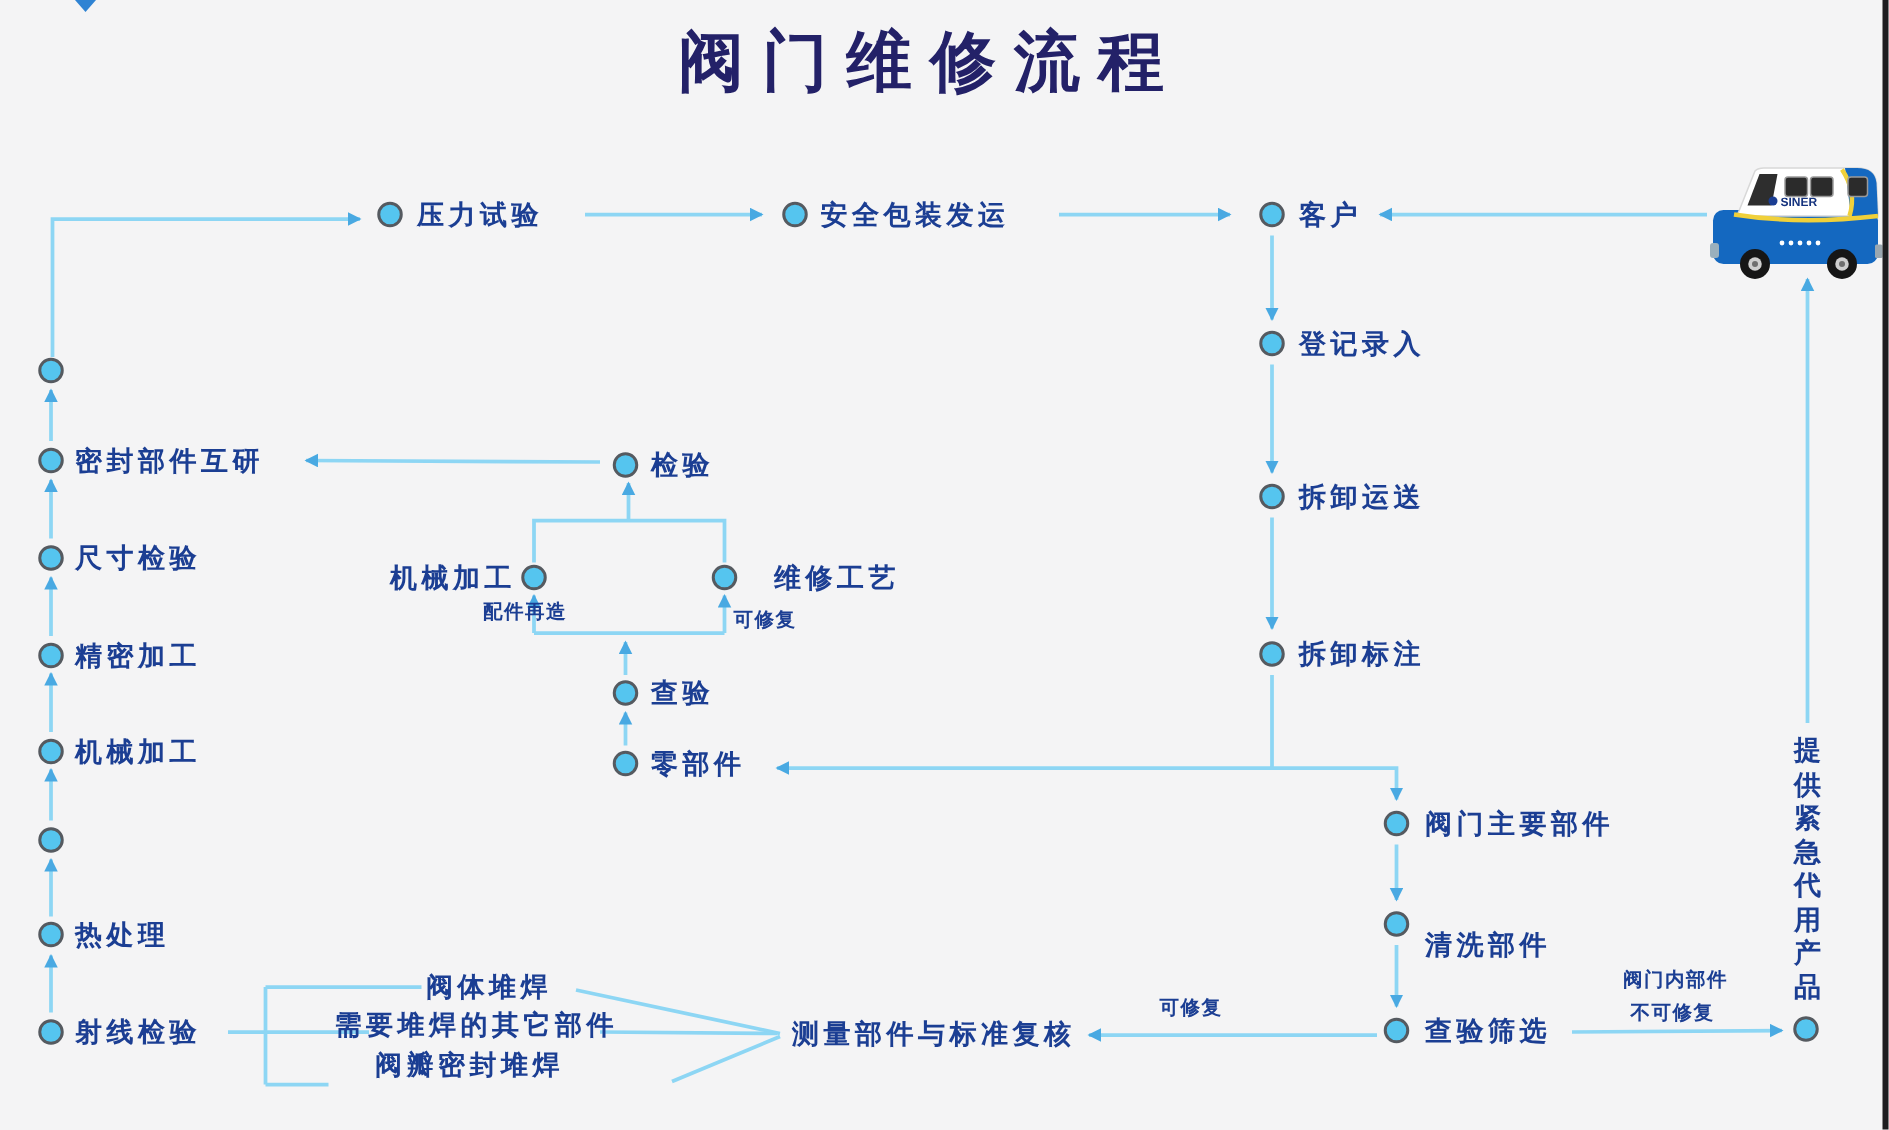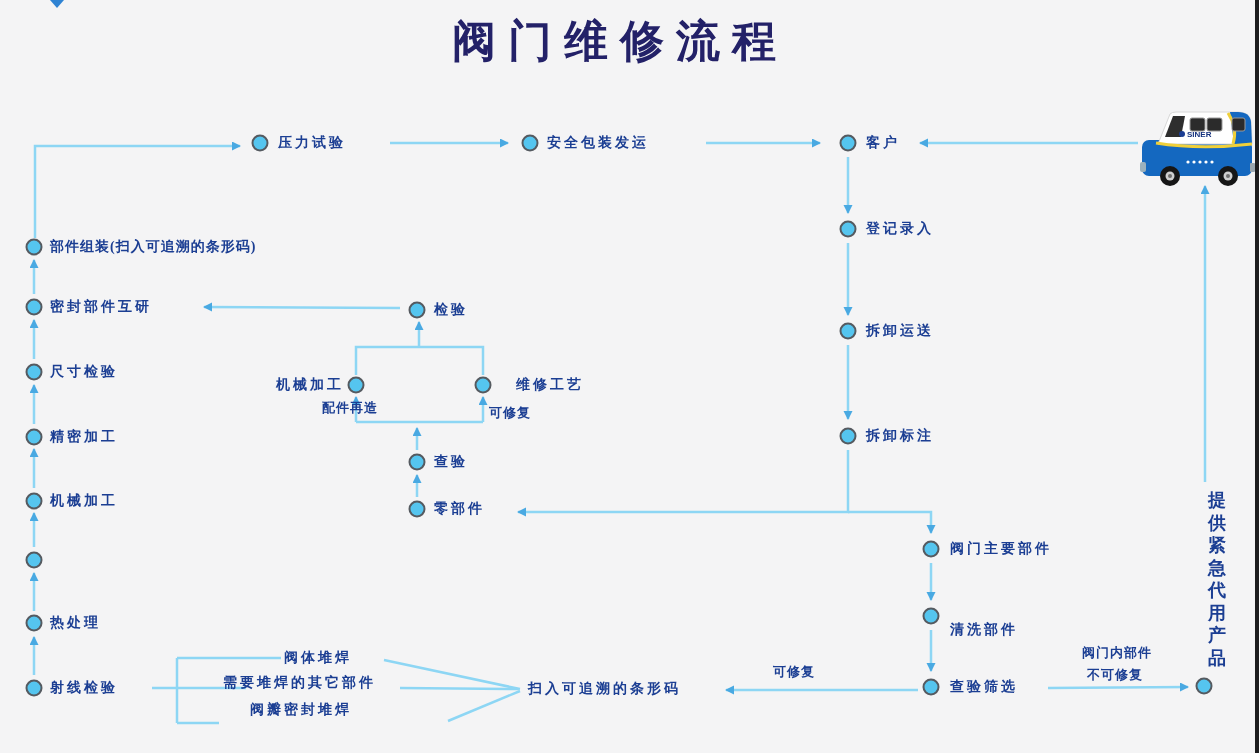--- a/index.html
+++ b/index.html
@@ -2,21 +2,21 @@
 <html><head>
 <meta charset="utf-8">
 <style>
   html,body{margin:0;padding:0;}
   body{width:1259px;height:753px;background:#f4f4f5;overflow:hidden;
        font-family:"Liberation Serif","DejaVu Serif",serif;}
   #stage{position:relative;width:1259px;height:753px;background:#f4f4f5;}
   svg.layer{position:absolute;left:0;top:0;}
   .title{position:absolute;left:370px;top:12px;width:500px;text-align:center;
          font-size:44px;font-weight:bold;color:#232168;letter-spacing:12px;white-space:nowrap;}
-  .lbl{position:absolute;font-weight:bold;font-size:14px;letter-spacing:3px;
+  .lbl{position:absolute;font-weight:bold;font-size:18px;letter-spacing:3px;
        color:#1b3e93;white-space:nowrap;line-height:22px;}
   .sm{font-size:13px;letter-spacing:1px;line-height:16px;}
   .vert{white-space:normal;width:24px;word-break:break-all;text-align:center;
         line-height:22.5px;letter-spacing:0;font-size:18px;}
   .r{text-align:right;}
   .edge-right{position:absolute;right:0;top:0;width:4px;height:753px;background:#1d1d1f;}
 </style>
 </head>
 <body>
 
@@ -152,35 +152,34 @@
   <div class="lbl" style="left:866px;top:320px;">拆卸运送</div>
   <div class="lbl" style="left:866px;top:425px;">拆卸标注</div>
   <div class="lbl" style="left:950px;top:538px;">阀门主要部件</div>
   <div class="lbl" style="left:950px;top:605px;margin-top:14px;">清洗部件</div>
   <div class="lbl" style="left:950px;top:676px;">查验筛选</div>
   <div class="lbl" style="left:434px;top:299px;">检验</div>
   <div class="lbl r" style="right:915px;top:374px;">机械加工</div>
   <div class="lbl" style="left:516px;top:374px;">维修工艺</div>
   <div class="lbl" style="left:434px;top:451px;">查验</div>
   <div class="lbl" style="left:434px;top:498px;">零部件</div>
-  <div class="lbl" style="left:50px;top:236px;letter-spacing:1px;">部件组装(扫入可追溯的条形码)</div>
   <div class="lbl" style="left:50px;top:296px;">密封部件互研</div>
   <div class="lbl" style="left:50px;top:361px;text-align:right;">尺寸检验</div>
   <div class="lbl" style="left:50px;top:426px;">精密加工</div>
   <div class="lbl" style="left:50px;top:490px;">机械加工</div>
   <div class="lbl" style="left:50px;top:612px;">热处理</div>
   <div class="lbl" style="left:50px;top:677px;">射线检验</div>
 
   <div class="lbl" style="left:284px;top:647px;">阀体堆焊</div>
   <div class="lbl" style="left:250px;top:677px;margin-top:22px;">阀瓣密封堆焊</div>
   <div class="lbl" style="left:223px;top:672px;">需要堆焊的其它部件</div>
-  <div class="lbl" style="left:528px;top:678px;">扫入可追溯的条形码</div>
+  <div class="lbl" style="left:528px;top:678px;">测量部件与标准复核</div>
 
   <div class="lbl sm" style="left:286px;top:400px;margin-left:36px;">配件再造</div>
   <div class="lbl sm" style="left:489px;top:405px;">可修复</div>
   <div class="lbl sm" style="left:773px;top:664px;">可修复</div>
   <div class="lbl sm" style="left:1082px;top:645px;">阀门内部件</div>
   <div class="lbl sm" style="left:1087px;top:667px;">不可修复</div>
 
-  <div class="lbl vert" style="left:1193px;top:489px;margin-left:12px;">提供紧急代用产品</div>
+  <div class="lbl vert" style="left:1193px;top:489px;">提供紧急代用产品</div>
 
   <div class="edge-right"></div>
 </div>
 
 </body></html>

